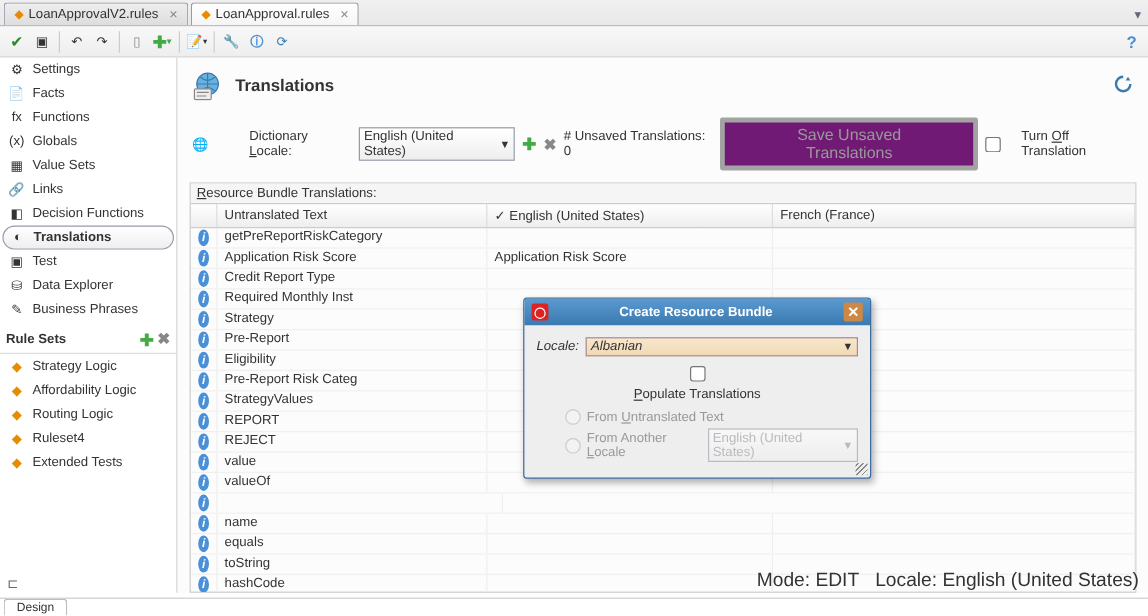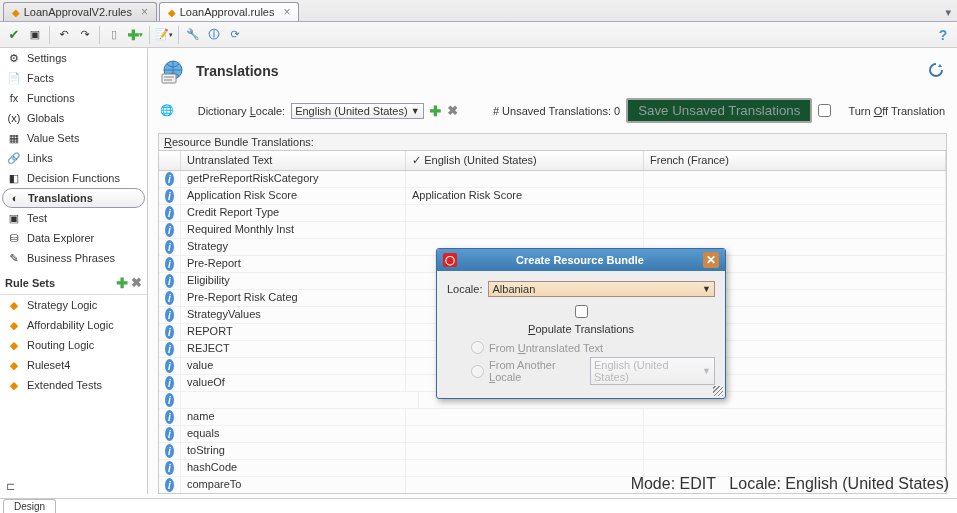--- a/index.html
+++ b/index.html
@@ -29,25 +29,25 @@
   
   .content { flex: 1; display: flex; flex-direction: column; position: relative; background: #fcfcfc; }
   
   
   .trans-header { display: flex; align-items: center; padding: 10px 12px; gap: 10px; }
   .globe-icon { width: 26px; height: 26px; }
   .trans-title { font-size: 14px; font-weight: bold; }
   .refresh-btn { margin-left: auto; color: #3a7ab0; cursor: pointer; }
   
   .locale-bar { display: flex; align-items: center; padding: 4px 12px 6px; gap: 6px; }
-  .locale-label { margin-left: 18px; }
+  .locale-label { margin-left: 28px; }
   .dropdown { border: 1px solid #99a; background: linear-gradient(#fff, #eee); padding: 1px 3px; display: inline-flex; align-items: center; cursor: pointer; }
   .dropdown .arrow { margin-left: 3px; font-size: 9px; }
   .unsaved { margin-left: auto; }
-  .save-btn { border: 2px solid #a3a3a3; padding: 3px 10px; color: #999; background: #14532d; border-radius: 2px; }
+  .save-btn { border: 4px solid #a3a3a3; padding: 3px 24px; color: #999; background: #701a75; border-radius: 2px; }
   .turnoff { display: flex; align-items: center; gap: 17px; }
   
   
   .table-wrap { margin: 4px 10px 0; border: 1px solid #ccc; flex: 1; display: flex; flex-direction: column; min-height: 0; }
   .table-title { padding: 2px 5px; background: #f5f5f5; }
   .table-scroll { overflow-y: scroll; flex: 1; position: relative; }
   .table-head { display: flex; background: linear-gradient(#fff, #eee); border-bottom: 1px solid #ccc; border-top: 1px solid #ccc; position: sticky; top: 0; }
   .th { padding: 3px 6px; border-right: 1px solid #ddd; }
   .th1 { width: 22px; }
   .th2 { width: 225px; }
@@ -60,21 +60,21 @@
   .td3 { width: 238px; }
   .td4 { flex: 1; }
   .info-i { width: 14px; height: 14px; border-radius: 50%; background: #4a90d9; color: #fff; font-weight: bold; font-size: 10px; display: flex; align-items: center; justify-content: center; font-style: italic; }
   
   
   .dialog { position: absolute; left: 288px; top: 200px; width: 290px; border: 1px solid #3a6aa0; background: #eee; box-shadow: 2px 3px 6px rgba(0,0,0,0.3); z-index: 100; border-radius: 3px; }
   .dlg-title { background: linear-gradient(#5a9ad0, #3a7ab0); color: #fff; font-weight: bold; padding: 3px 6px; display: flex; align-items: center; border-radius: 2px 2px 0 0; }
   .dlg-title-text { flex: 1; text-align: center; }
   .dlg-close { width: 16px; height: 16px; background: #c84; color: #fff; cursor: pointer; display: flex; align-items: center; justify-content: center; border-radius: 2px; font-size: 12px; }
   .dlg-body { padding: 10px 10px 10px 10px; }
-  .dlg-row { display: flex; align-items: center; gap: 6px; margin-bottom: 8px; }
+  .dlg-row { display: flex; align-items: center; gap: 6px; margin-bottom: 8px; font-style: italic; }
   .dlg-select { flex: 1; border: 1px solid #a88; background: linear-gradient(#f9e7cc, #f0d9b5); padding: 1px 3px; display: flex; align-items: center; }
   .dlg-check { display: flex; align-items: center; gap: 5px; margin-bottom: 6px; flex-direction: column; }
   .dlg-radio { display: flex; align-items: center; gap: 5px; color: #999; margin: 3px 0 3px 24px; }
   .dlg-btns { display: flex; gap: 40px; padding: 6px 10px; }
   .dlg-btn { border: 1px solid #99a; background: linear-gradient(#fff, #ddd); padding: 2px 14px; border-radius: 2px; cursor: pointer; }
   .dlg-resize { position: absolute; right: 2px; bottom: 2px; width: 10px; height: 10px; background: repeating-linear-gradient(-45deg, #888, #888 1px, transparent 1px, transparent 3px); }
   .dlg-icon { width: 14px; height: 14px; background: #d22; border-radius: 2px; display: flex; align-items: center; justify-content: center; color: #fff; font-size: 9px; }
   
   
   .status { position: absolute; right: 8px; bottom: 20px; color: #333; font-size: 16px; }

